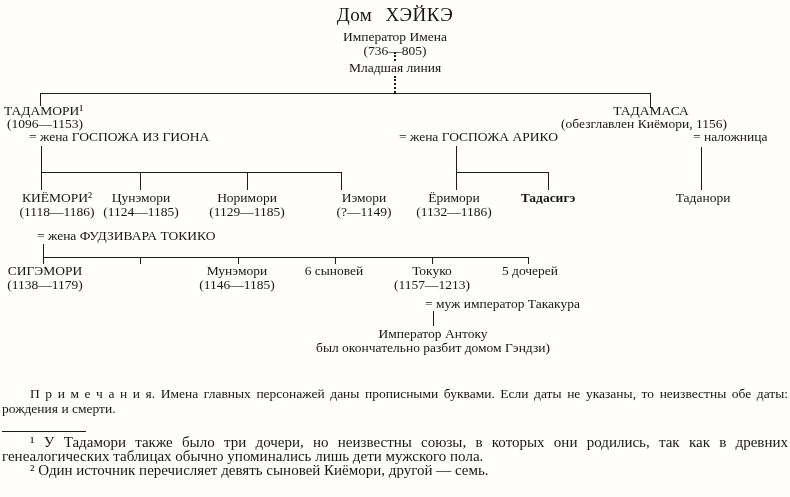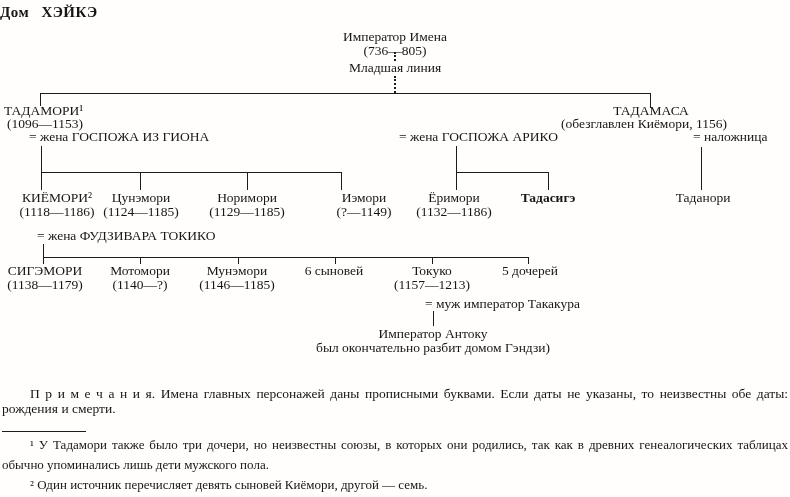--- a/index.html
+++ b/index.html
@@ -14,26 +14,26 @@
   }
   
   .hl{position:absolute;height:1px;background:#1c1c1c;}
   .vl{position:absolute;width:1px;background:#1c1c1c;}
   .dotv{position:absolute;width:0;border-left:2px dotted #1c1c1c;}
   
   .ctr{position:absolute;transform:translateX(-50%);text-align:center;white-space:nowrap;line-height:13px;}
   .lbl{position:absolute;white-space:nowrap;line-height:13px;}
   .person .dt{display:block;margin-top:1px;}
   .person .nm{display:block;}
-  .title{position:absolute;left:0;right:0;top:4px;text-align:left;
-         font-size:15px;font-weight:bold;word-spacing:8px;letter-spacing:.5px;}
+  .title{position:absolute;left:0;right:0;top:4px;text-align:center;
+         font-size:19px;font-weight:normal;word-spacing:8px;letter-spacing:.5px;}
   .notes{position:absolute;left:2px;top:387px;width:786px;text-align:justify;
          text-indent:28px;line-height:14.5px;margin:0;}
   .fnblock{position:absolute;left:2px;top:435px;width:786px;}
-  .fnblock p{margin:0;text-align:justify;text-indent:28px;line-height:20px;font-size:13px;}
+  .fnblock p{margin:0;text-align:justify;text-indent:28px;line-height:14px;font-size:15px;}
   .fndivider{position:absolute;left:2px;top:431px;width:84px;height:1px;background:#1c1c1c;}
 </style>
 </head>
 <body>
 
 <div class="sheet">
 
   <div class="title">Дом ХЭЙКЭ</div>
 
   <div class="ctr person" style="left:395px;top:30px;">
@@ -104,24 +104,20 @@
   <div class="vl" style="left:140px;top:257px;height:7px;"></div>
   <div class="vl" style="left:238px;top:257px;height:7px;"></div>
   <div class="vl" style="left:335px;top:257px;height:7px;"></div>
   <div class="vl" style="left:432px;top:257px;height:7px;"></div>
   <div class="vl" style="left:528px;top:257px;height:7px;"></div>
 
   <div class="ctr person" style="left:45px;top:264px;">
     <span class="nm">СИГЭМОРИ</span>
     <span class="dt">(1138—1179)</span>
   </div>
-  <div class="ctr person" style="left:140px;top:264px;">
-    <span class="nm">Мотомори</span>
-    <span class="dt">(1140—?)</span>
-  </div>
   <div class="ctr person" style="left:237px;top:264px;">
     <span class="nm">Мунэмори</span>
     <span class="dt">(1146—1185)</span>
   </div>
   <div class="ctr person" style="left:334px;top:264px;">
     <span class="nm">6 сыновей</span>
   </div>
   <div class="ctr person" style="left:432px;top:264px;">
     <span class="nm">Токуко</span>
     <span class="dt">(1157—1213)</span>

